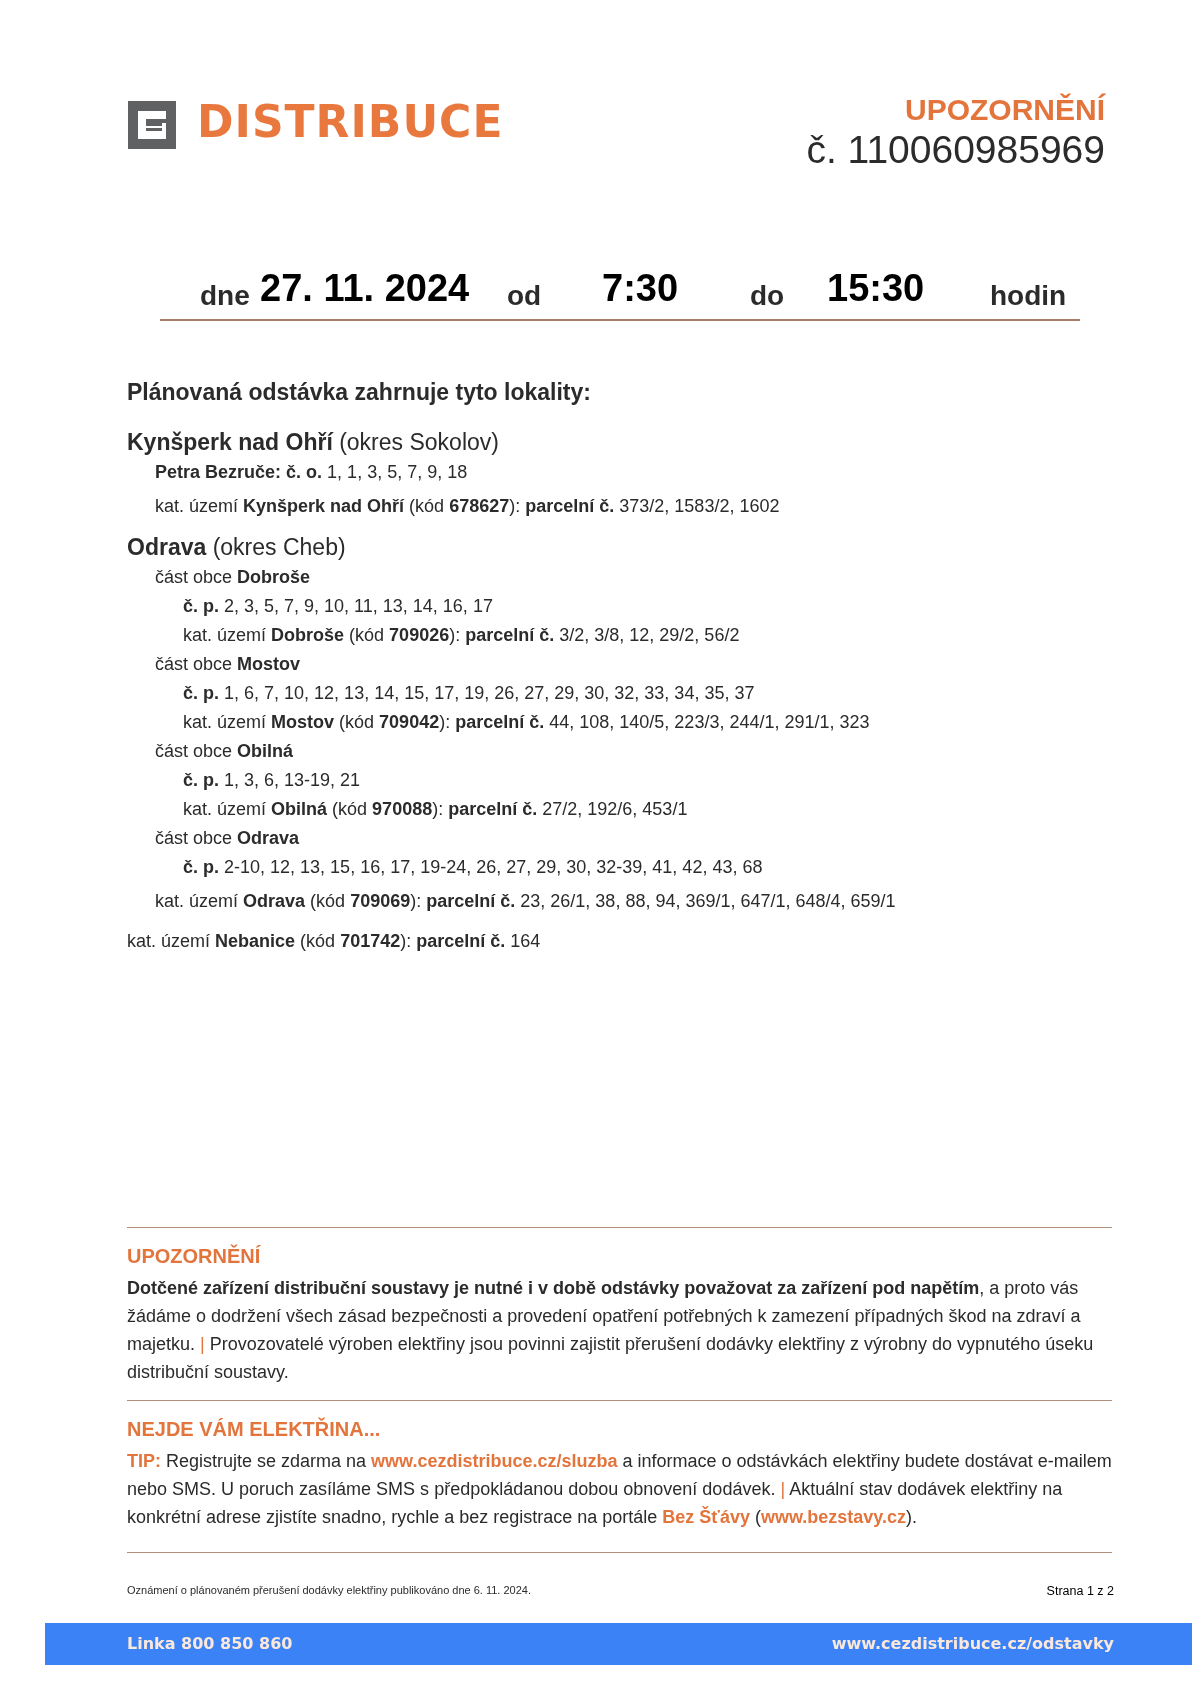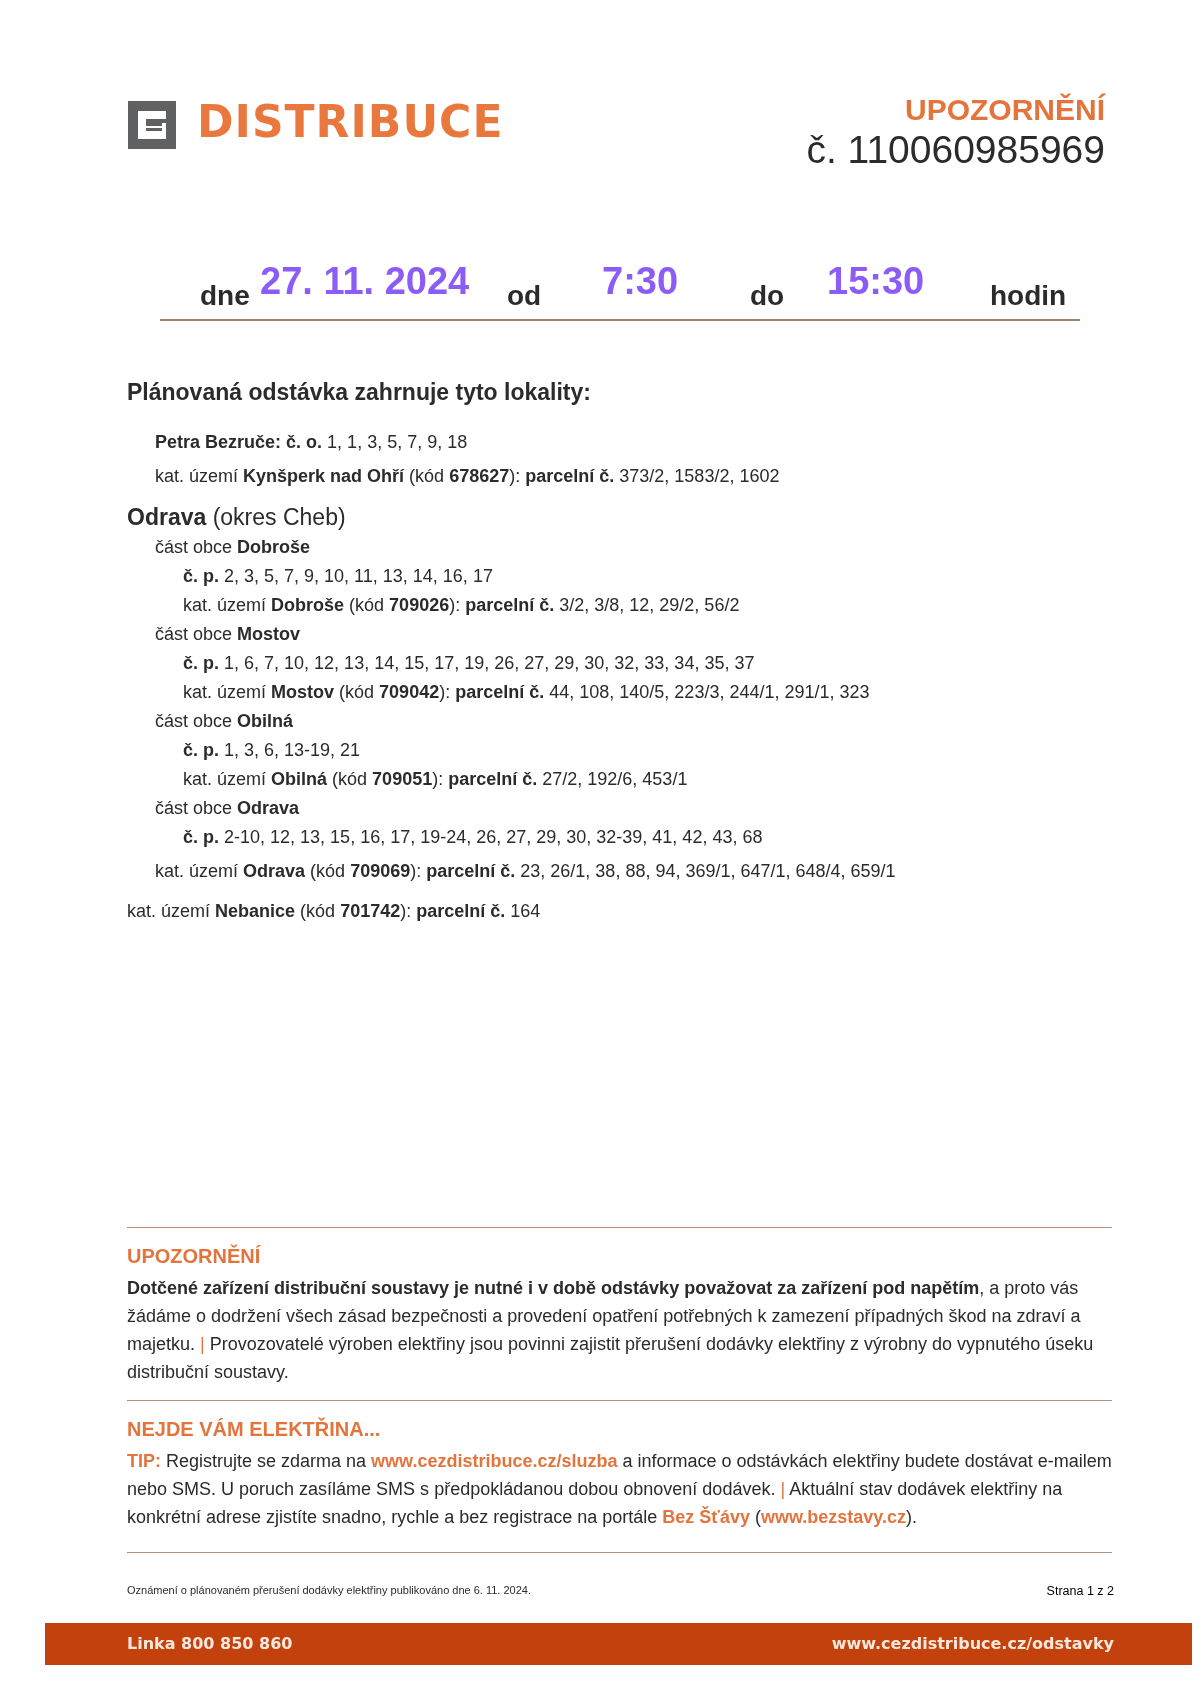--- a/index.html
+++ b/index.html
@@ -17,41 +17,41 @@
     .brand { left: 197px; top: 96px; font-size: 44px; font-weight: bold; color: #e8783e; letter-spacing: 1px; font-family: "DejaVu Sans", sans-serif; }
     .notice { right: 95px; top: 90px; text-align: right; line-height: 40px; }
     .notice .t1 { font-size: 30px; font-weight: bold; color: #e2743c; }
     .notice .t2 { font-size: 30px; font-weight: bold; color: #e2743c; }
     .notice .t3 { font-size: 39px; font-weight: normal; color: #2b2b2b; }
 
     
     .daterow { left: 160px; top: 270px; width: 920px; height: 50px; }
     .daterow span { position: absolute; bottom: 8px; }
     .daterow .lbl { font-size: 28px; font-weight: bold; color: #2b2b2b; }
-    .daterow .val { font-size: 38px; font-weight: bold; color: #8b5cf6; bottom: 17px; }
+    .daterow .val { font-size: 38px; font-weight: bold; color: #000000; bottom: 10px; }
     .date-rule { left: 160px; top: 319px; width: 920px; height: 2px; background: #a97e68; }
 
     
     .content { left: 127px; top: 378px; width: 1000px; font-size: 18px; line-height: 28px; }
     .h-main { font-size: 23px; font-weight: bold; margin-bottom: 22px; }
     .town { font-size: 23px; margin-top: 4px; margin-bottom: 2px; }
     .l1 { padding-left: 28px; margin: 1px 0; }
     .l2 { padding-left: 56px; margin: 1px 0; }
     .gap { height: 8px; }
 
     
     .rule { height: 1px; background: #b48f7a; left: 127px; width: 985px; }
     .sec { left: 127px; width: 990px; font-size: 18px; line-height: 28px; }
     .sec-title { font-size: 20px; font-weight: bold; color: #e2743c; margin-bottom: 4px; }
     .sep { color: #e2743c; }
 
     .pubnote { left: 127px; top: 1584px; font-size: 11px; color: #2b2b2b; }
     .pagenum { right: 86px; top: 1584px; font-size: 12.5px; color: #000000; }
 
-    .footer-bar { left: 45px; top: 1623px; width: 1147px; height: 42px; background: #c2410c; }
+    .footer-bar { left: 45px; top: 1623px; width: 1147px; height: 42px; background: #3b82f6; }
     .footer-bar span { position: absolute; top: 11px; font-size: 16px; color: #fbe8dc; font-weight: bold; font-family: "DejaVu Sans", sans-serif; }
     .footer-bar .hotline { left: 82px; }
     .footer-bar .web { right: 78px; }
   </style>
 </head>
 <body>
 
 <div class="abs logo">
   <svg width="48" height="48" viewBox="0 0 48 48">
     <rect x="0" y="0" width="48" height="48" fill="#5f6163"></rect>
@@ -74,20 +74,24 @@
   <span class="val" style="left:442px">7:30</span>
   <span class="lbl" style="left:590px">do</span>
   <span class="val" style="left:667px">15:30</span>
   <span class="lbl" style="left:830px">hodin</span>
 </div>
 <div class="abs date-rule"></div>
 
 <div class="abs content">
   <div class="h-main">Plánovaná odstávka zahrnuje tyto lokality:</div>
 
+  <div class="town">
+    <b>Kynšperk nad Ohří</b>
+    <span>(okres Sokolov)</span>
+  </div>
   <div class="l1">
     <b>Petra Bezruče:</b>
     <b>č. o.</b>
     <span>1, 1, 3, 5, 7, 9, 18</span>
   </div>
   <div class="l1" style="margin-top:6px">
     <span>kat. území</span>
     <b>Kynšperk nad Ohří</b>
     <span>(kód</span> <b>678627</b><span>):</span>
     <b>parcelní č.</b>
@@ -137,21 +141,21 @@
     <span>část obce</span>
     <b>Obilná</b>
   </div>
   <div class="l2">
     <b>č. p.</b>
     <span>1, 3, 6, 13-19, 21</span>
   </div>
   <div class="l2">
     <span>kat. území</span>
     <b>Obilná</b>
-    <span>(kód</span> <b>709051</b><span>):</span>
+    <span>(kód</span> <b>970088</b><span>):</span>
     <b>parcelní č.</b>
     <span>27/2, 192/6, 453/1</span>
   </div>
 
   <div class="l1">
     <span>část obce</span>
     <b>Odrava</b>
   </div>
   <div class="l2">
     <b>č. p.</b>

